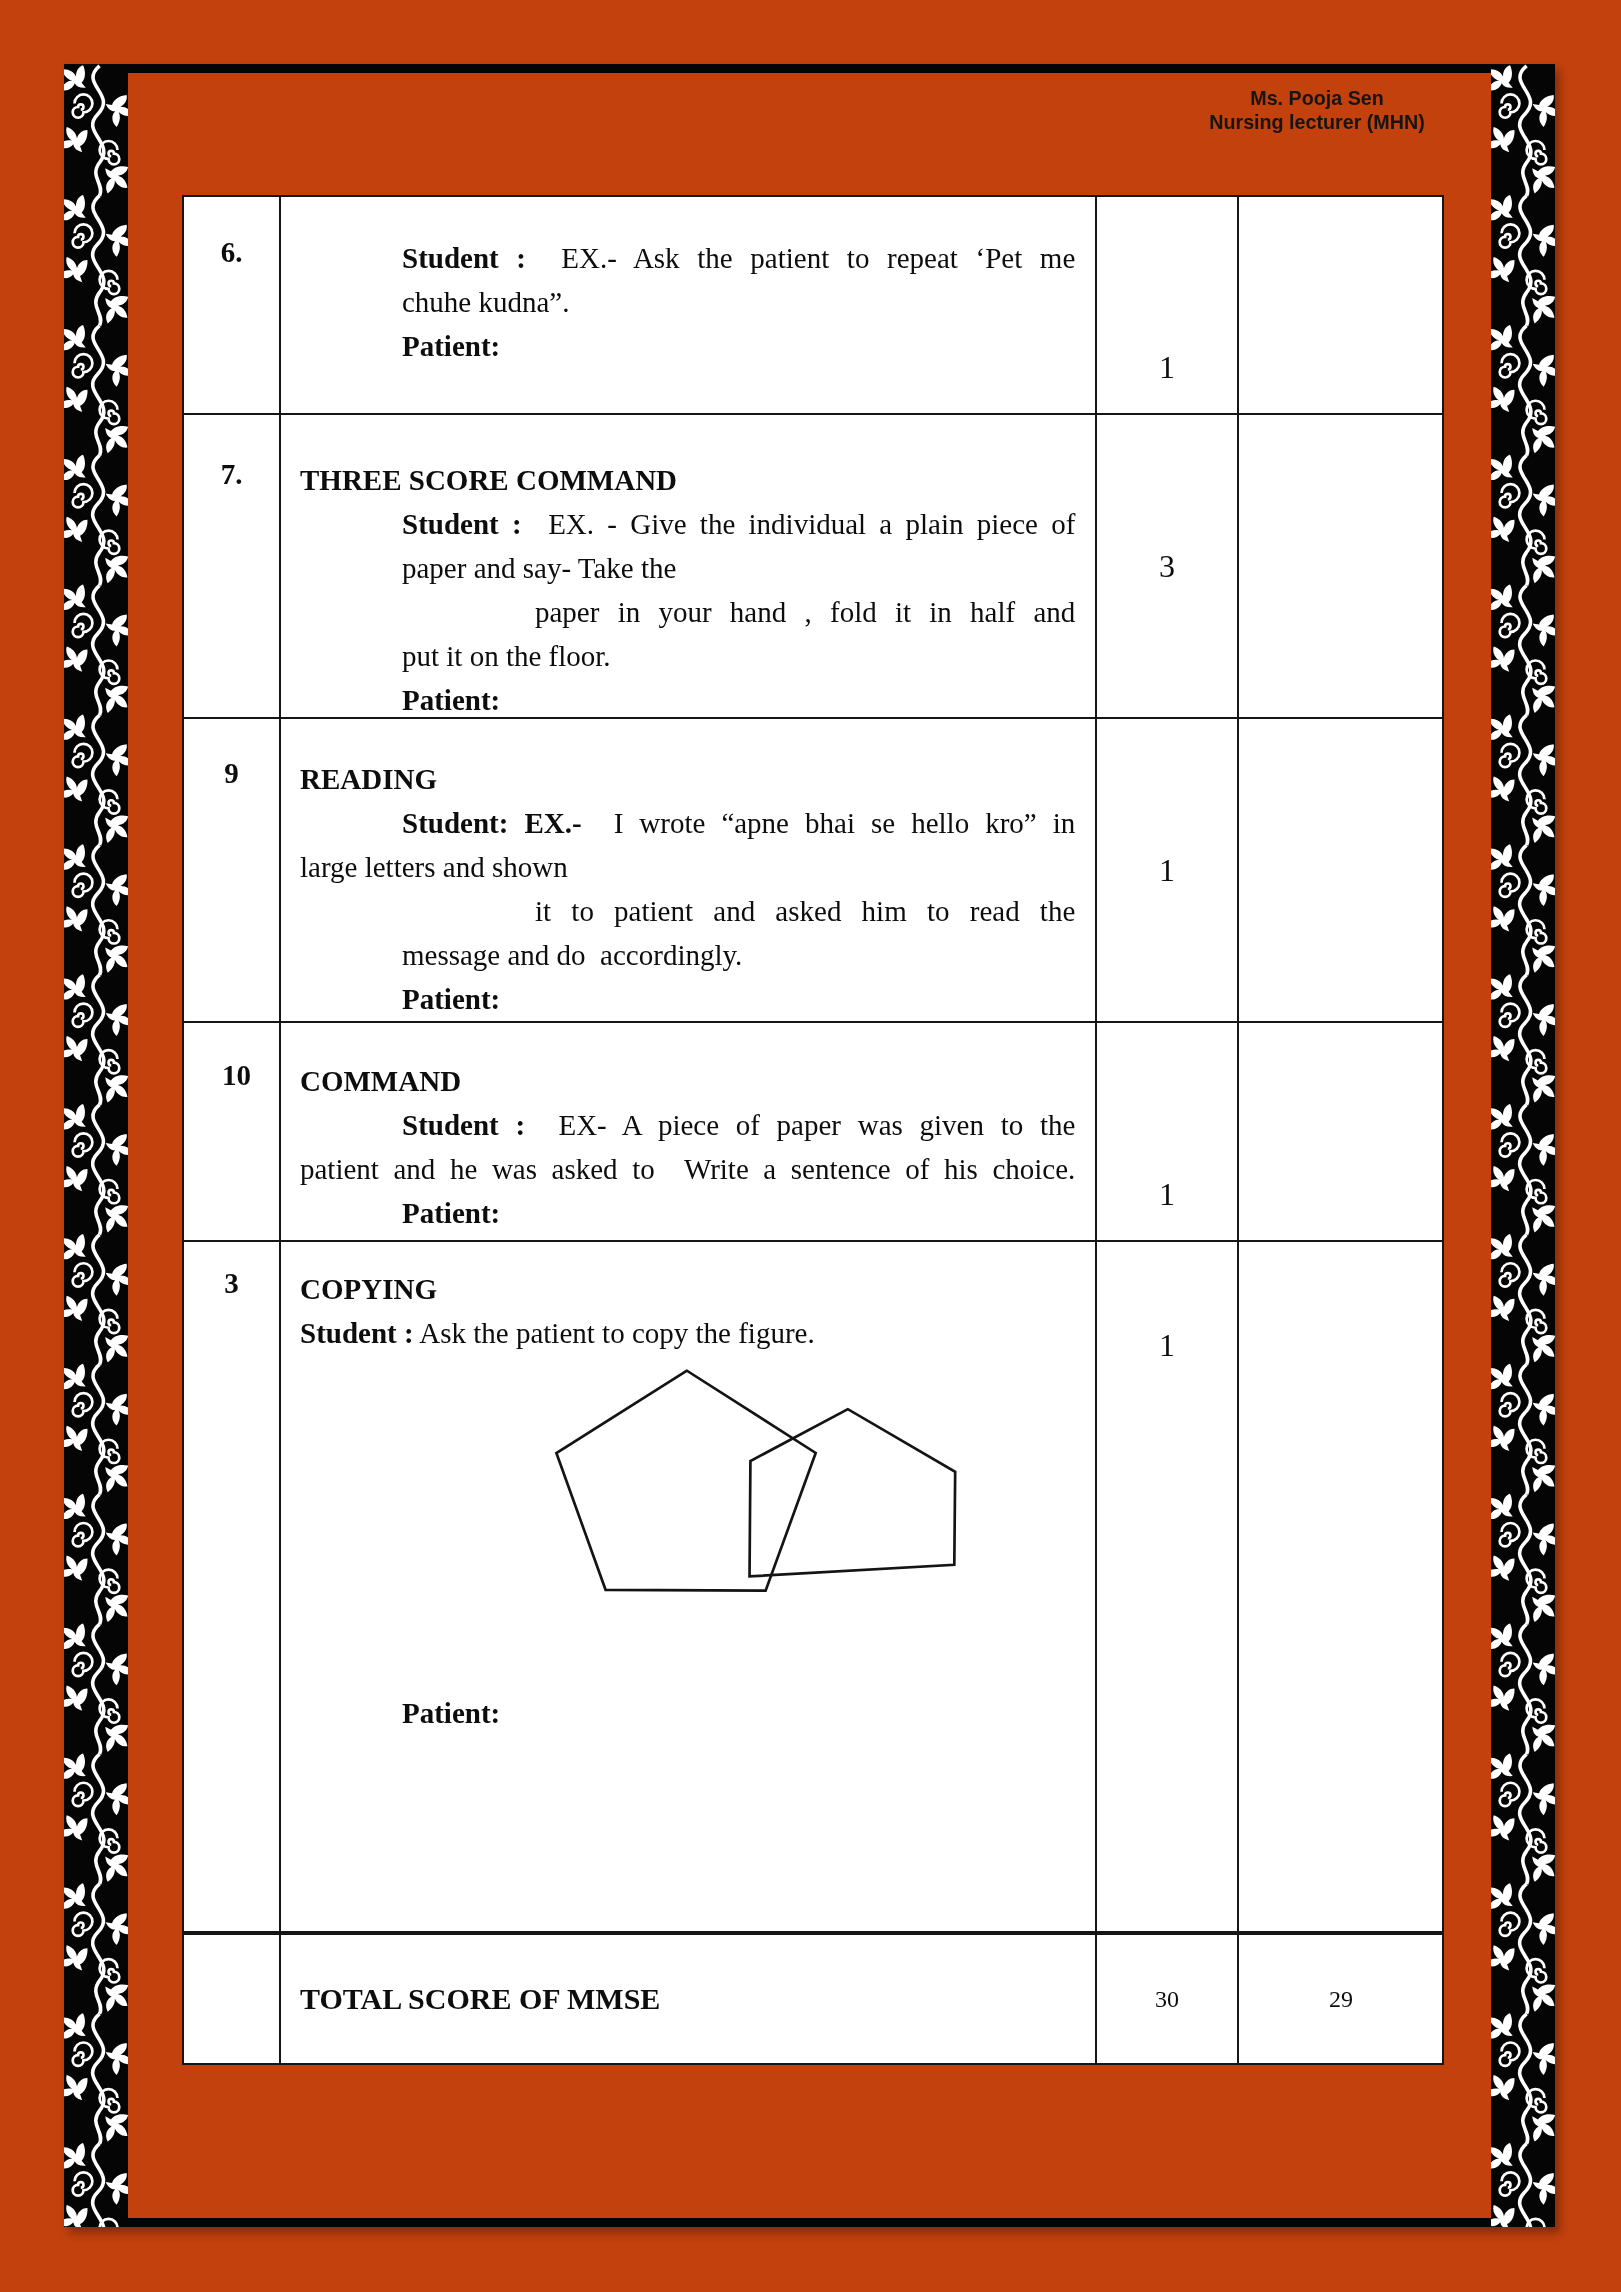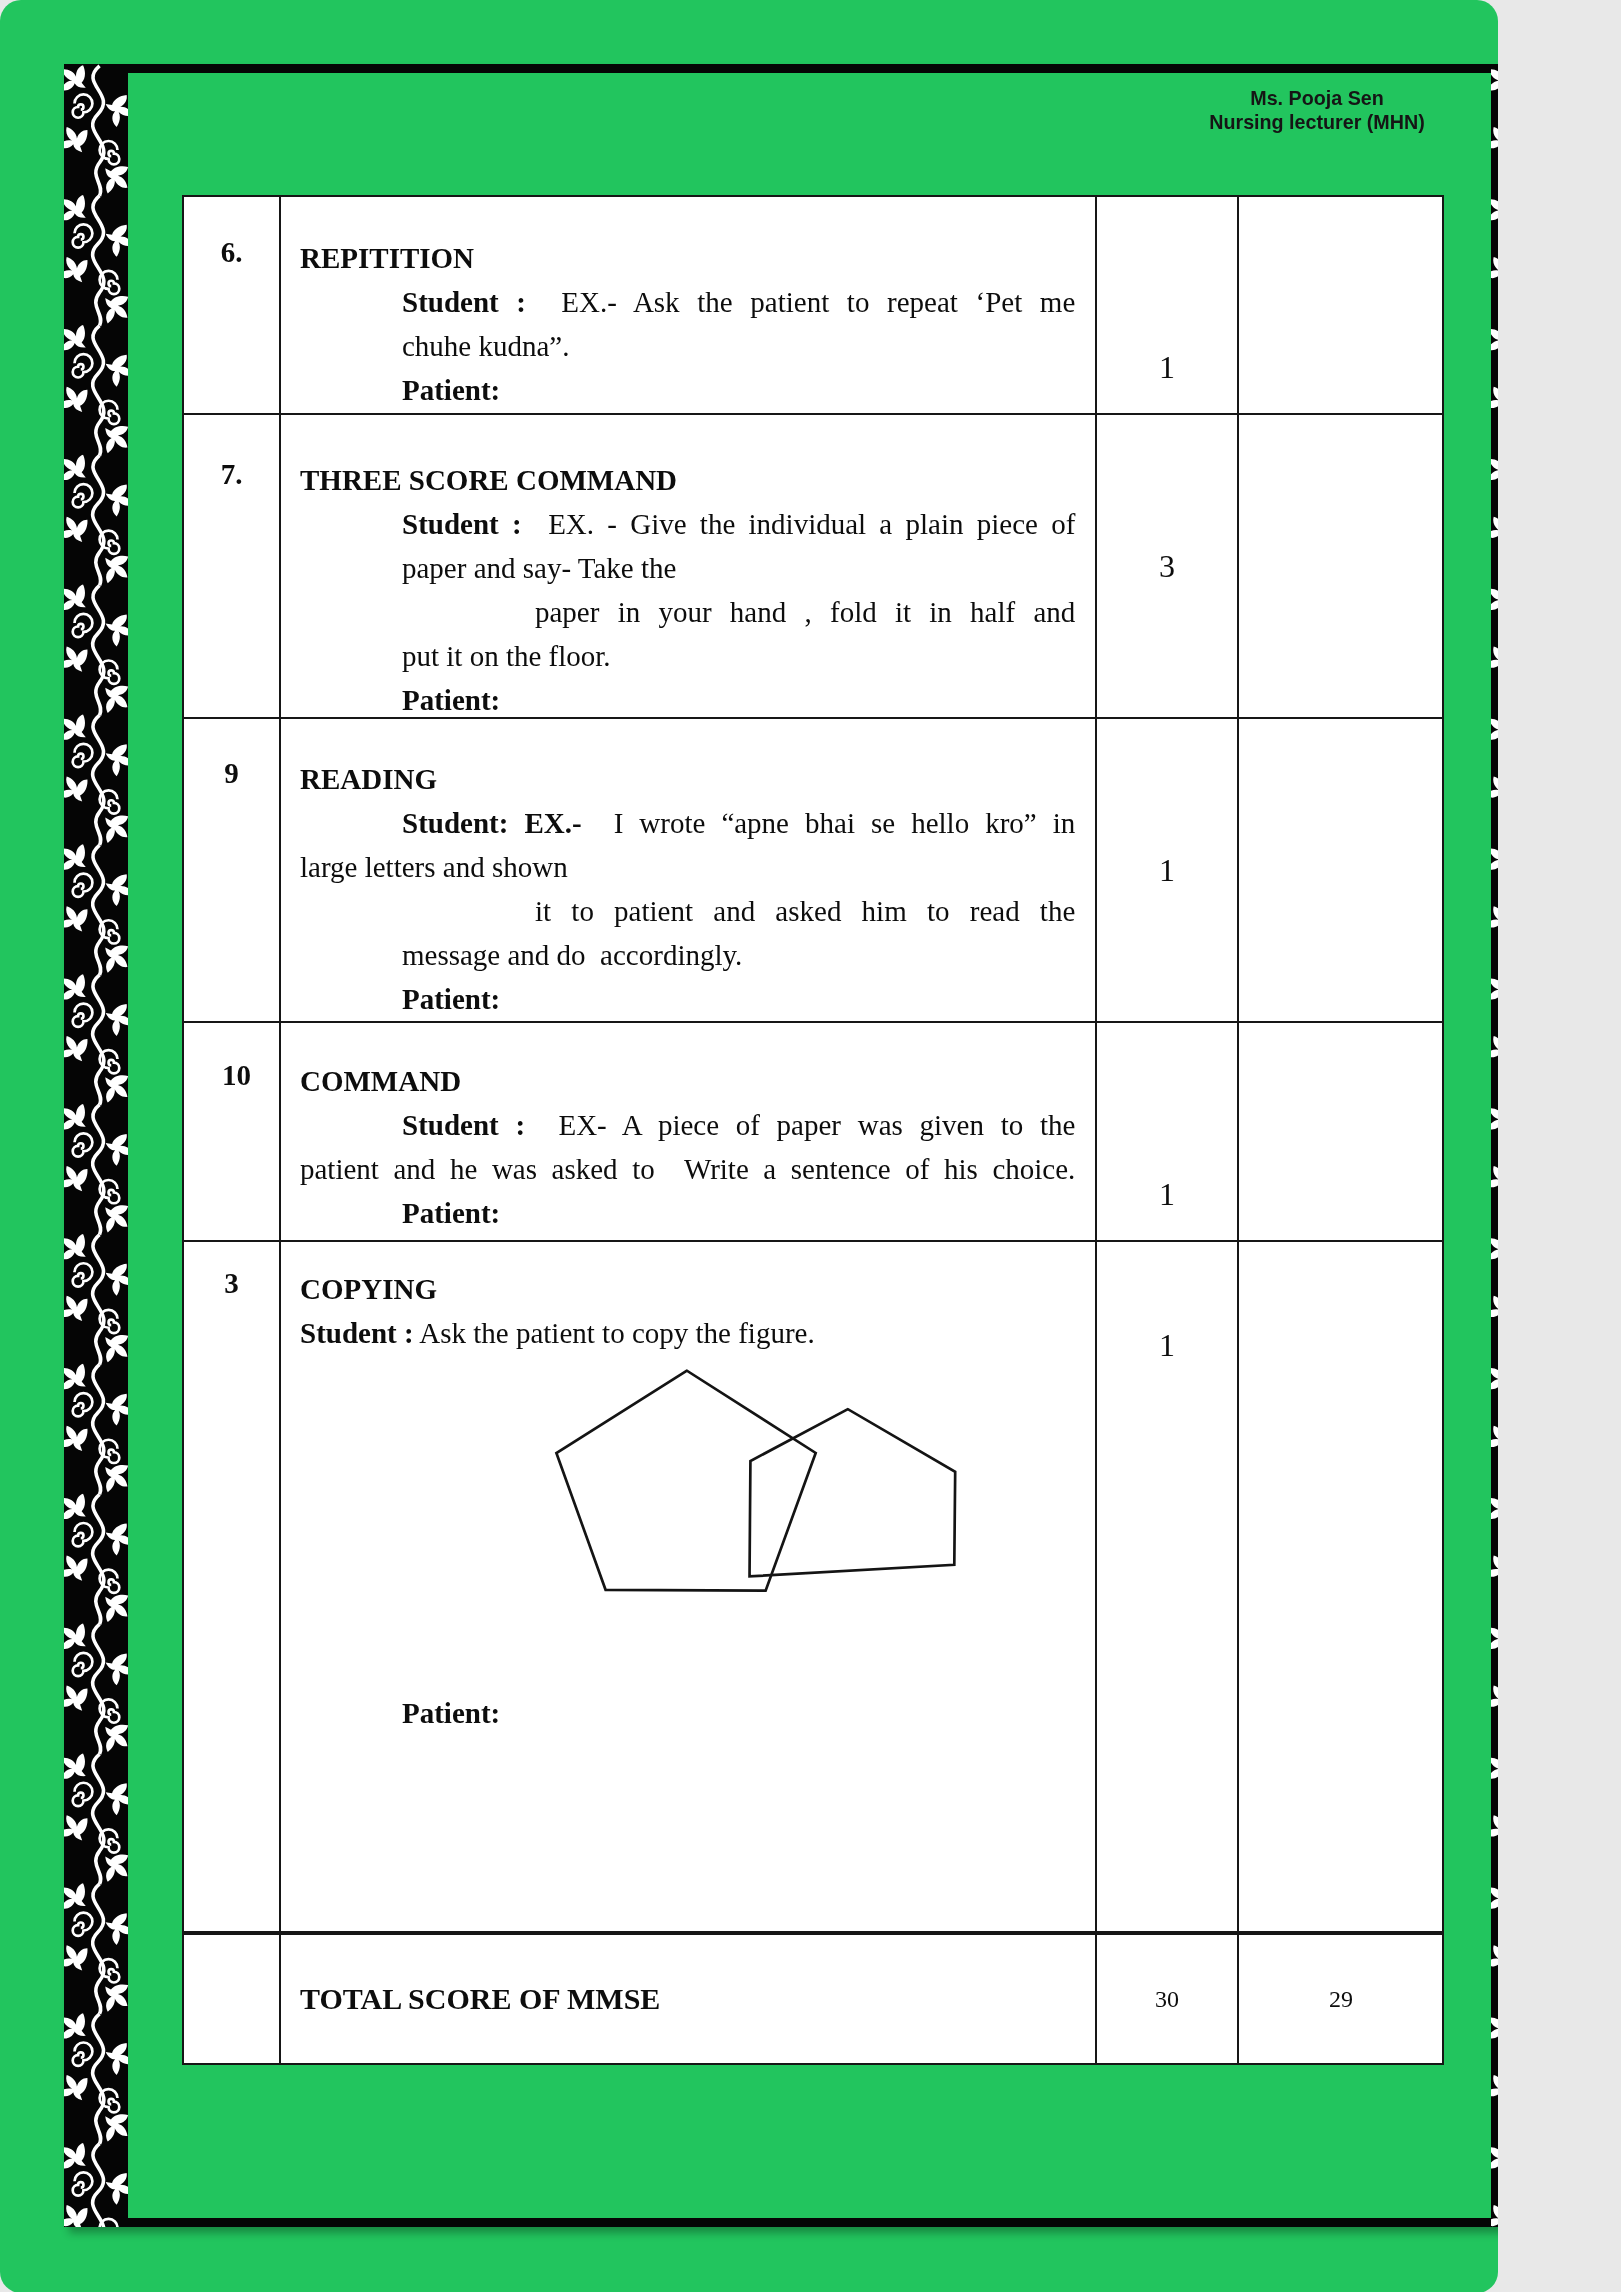--- a/index.html
+++ b/index.html
@@ -1,24 +1,23 @@
 <!DOCTYPE html>
 <html style="font-size:14.3px"><head>
 <meta charset="utf-8">
 <title>MMSE Document Page</title>
 <style>
   html,body{margin:0;padding:0;background:#e8e8e8;}
   .page{
     position:relative;
-    width:1498px;height:2293px;
-    background:#22c55e;
+    width:1621px;height:2293px;
+    background:#c2410c;
     font-family:"Liberation Serif",serif;
     color:#0d0d0d;
     overflow:hidden;
-    border-radius:21px;
   }
   
   .frame{
     position:absolute;left:64px;top:64px;width:1491px;height:2163px;
     box-shadow:5.4px 6.3px 8px rgba(0,0,0,0.30);
   }
   .strip{position:absolute;left:0;width:1491px;height:9px;background:#050505;}
   .strip.top{top:0;}
   .strip.bottom{bottom:0;}
   svg.band{position:absolute;top:0;height:2163px;background:#050505;display:block;}
@@ -131,21 +130,20 @@
   </div>
 
   <div class="header">
     <div>Ms. Pooja Sen</div>
     <div>Nursing lecturer (MHN)</div>
   </div>
 
   <div class="mmse-table">
       <div class="cell num r0">6.</div>
       <div class="cell content r0">
-        <div class="line title"><span class="b">REPITITION</span></div>
         <div class="line p1 just"><span class="b">Student :</span><span>&nbsp; EX.- Ask the patient to repeat ‘Pet me</span></div>
         <div class="line p1"><span>chuhe kudna”.</span></div>
         <div class="line p1"><span class="b">Patient:</span></div>
       </div>
       <div class="cell score a-end">
         <span>1</span>
       </div>
       <div class="cell score lastcol a-end">
         <span></span>
       </div>

